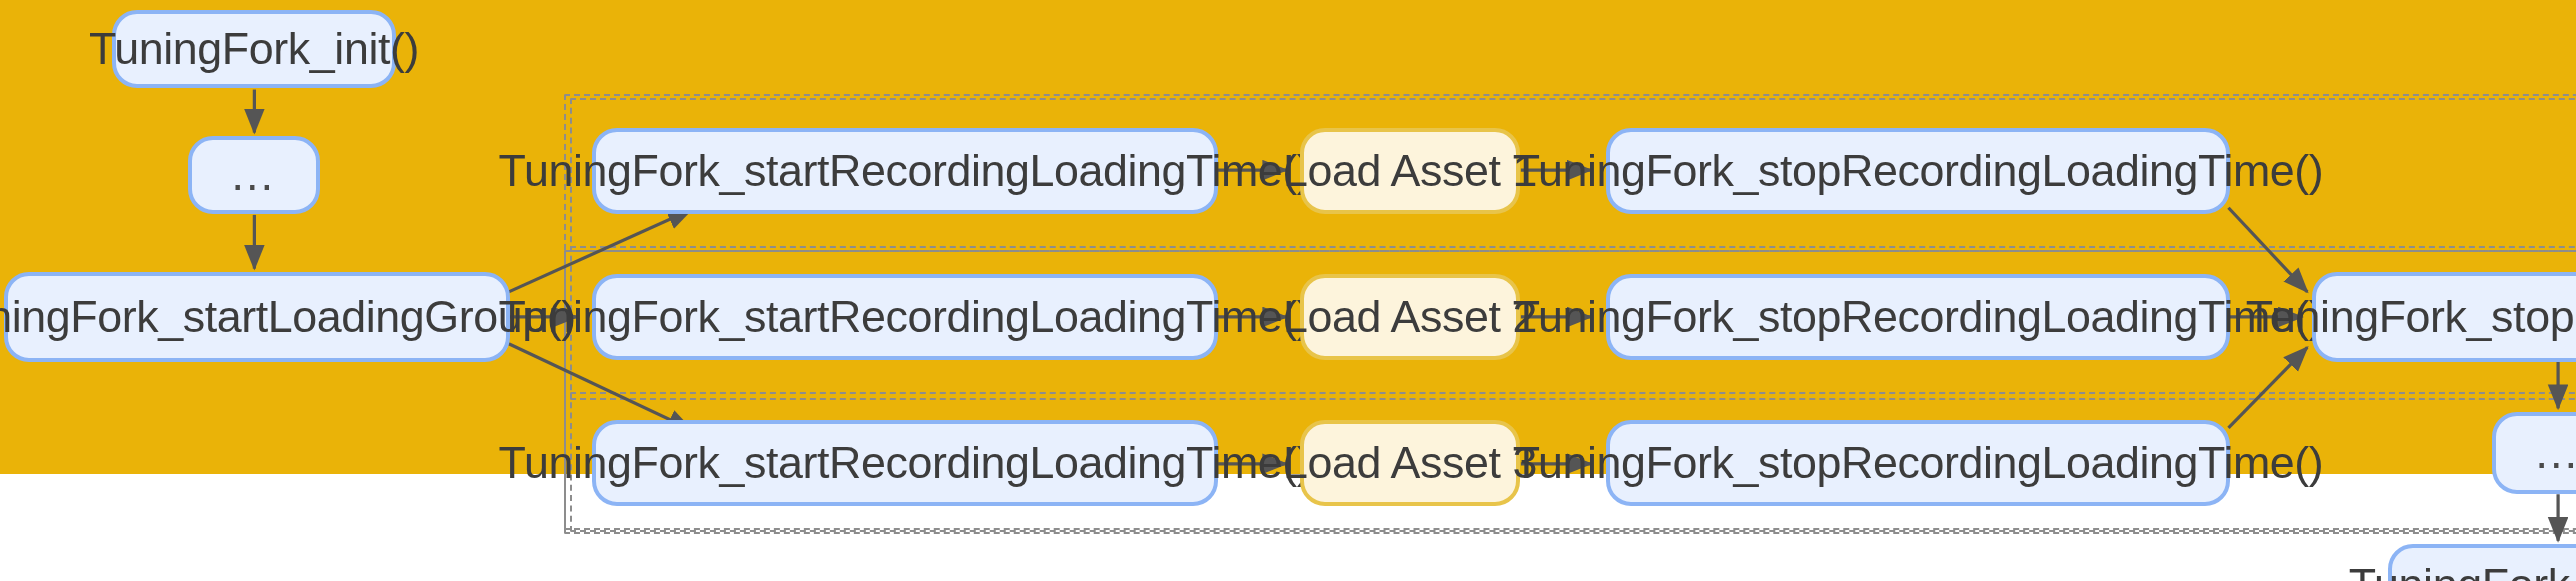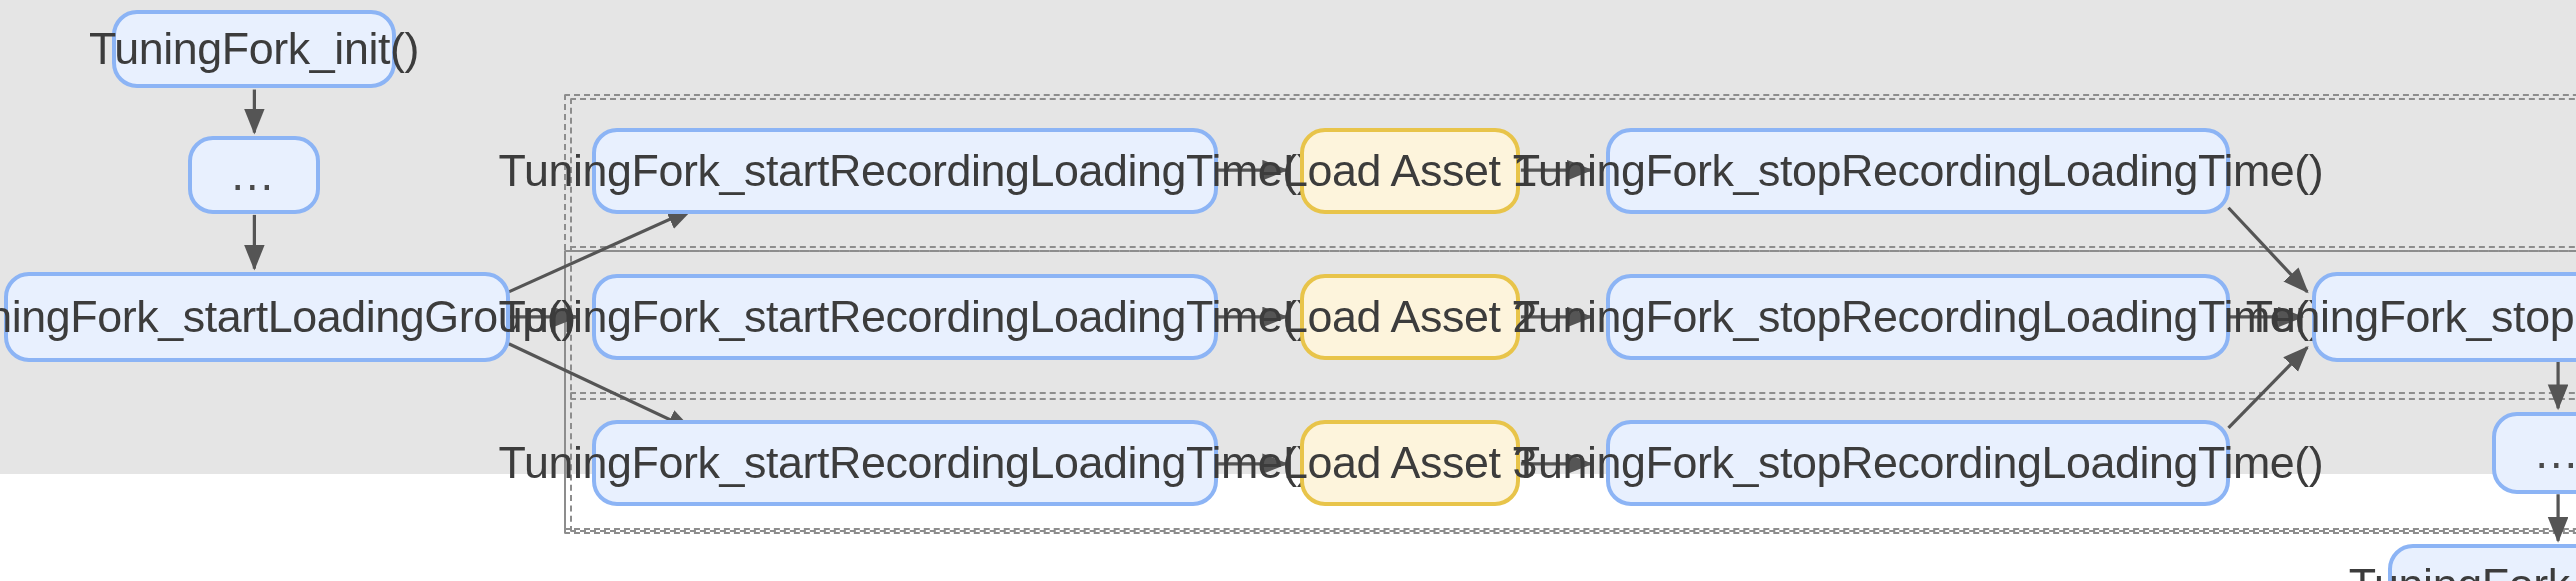--- a/index.html
+++ b/index.html
@@ -1,18 +1,18 @@
 <!DOCTYPE html>
 <html style="font-size:14.3px"><head>
 <meta charset="utf-8">
 <style>
   html,body{margin:0;padding:0;background:#ffffff;}
   body{width:2576px;height:581px;overflow:hidden;
        font-family:"Liberation Sans", sans-serif;}
-  #canvas{position:relative;width:2576px;height:474px;background:#e5e5e5;}
+  #canvas{position:relative;width:2576px;height:474px;background:#eab308;}
   svg.layer{position:absolute;left:0;top:0;width:2576px;height:581px;}
 
   .node{position:absolute;box-sizing:border-box;display:flex;align-items:center;
         justify-content:center;border-radius:12.5px;text-align:center;
         font-size:22.4px;color:#3c3c3c;letter-spacing:-0.2px;line-height:1.15;}
   .node.blue{background:#e8f0fe;border:2.2px solid #8cb4f5;}
   .node.yellow{background:#fdf4dc;border:2.2px solid #e8c44a;}
   .node.dots{font-size:23px;letter-spacing:1.8px;color:#4a4a4a;}
   .node span{display:block;padding:0 12.5px;white-space:nowrap;}
 

